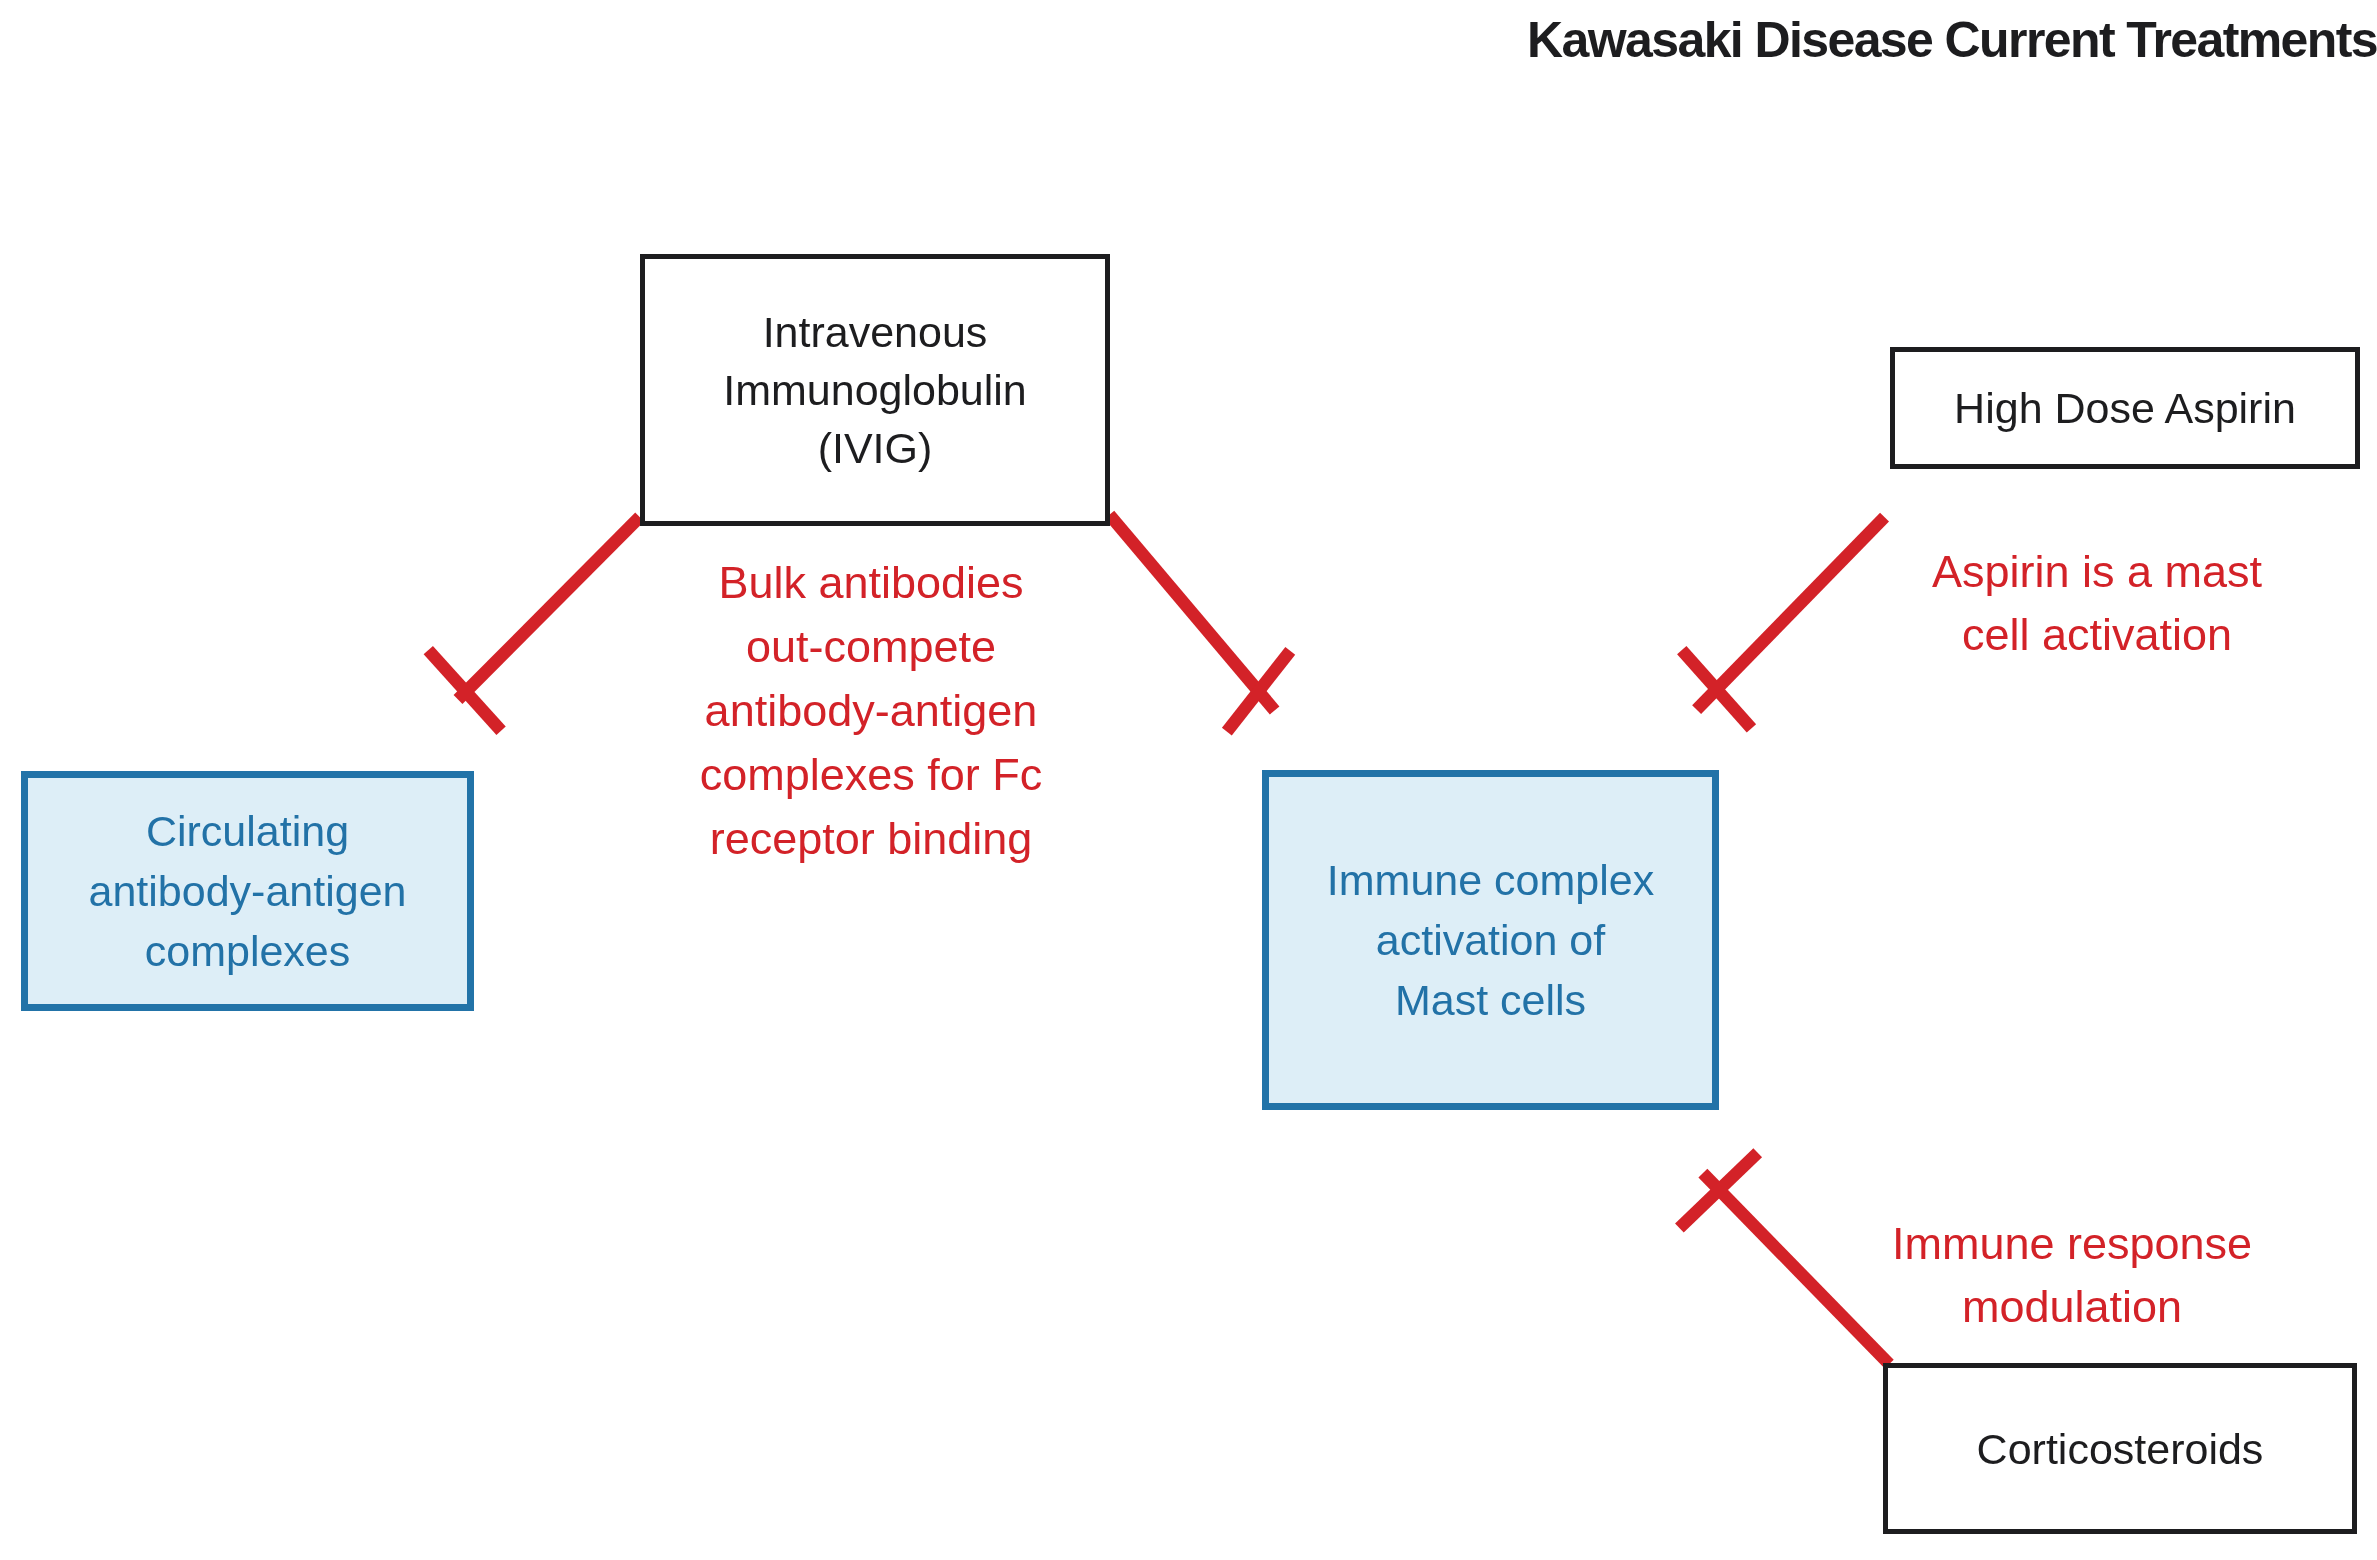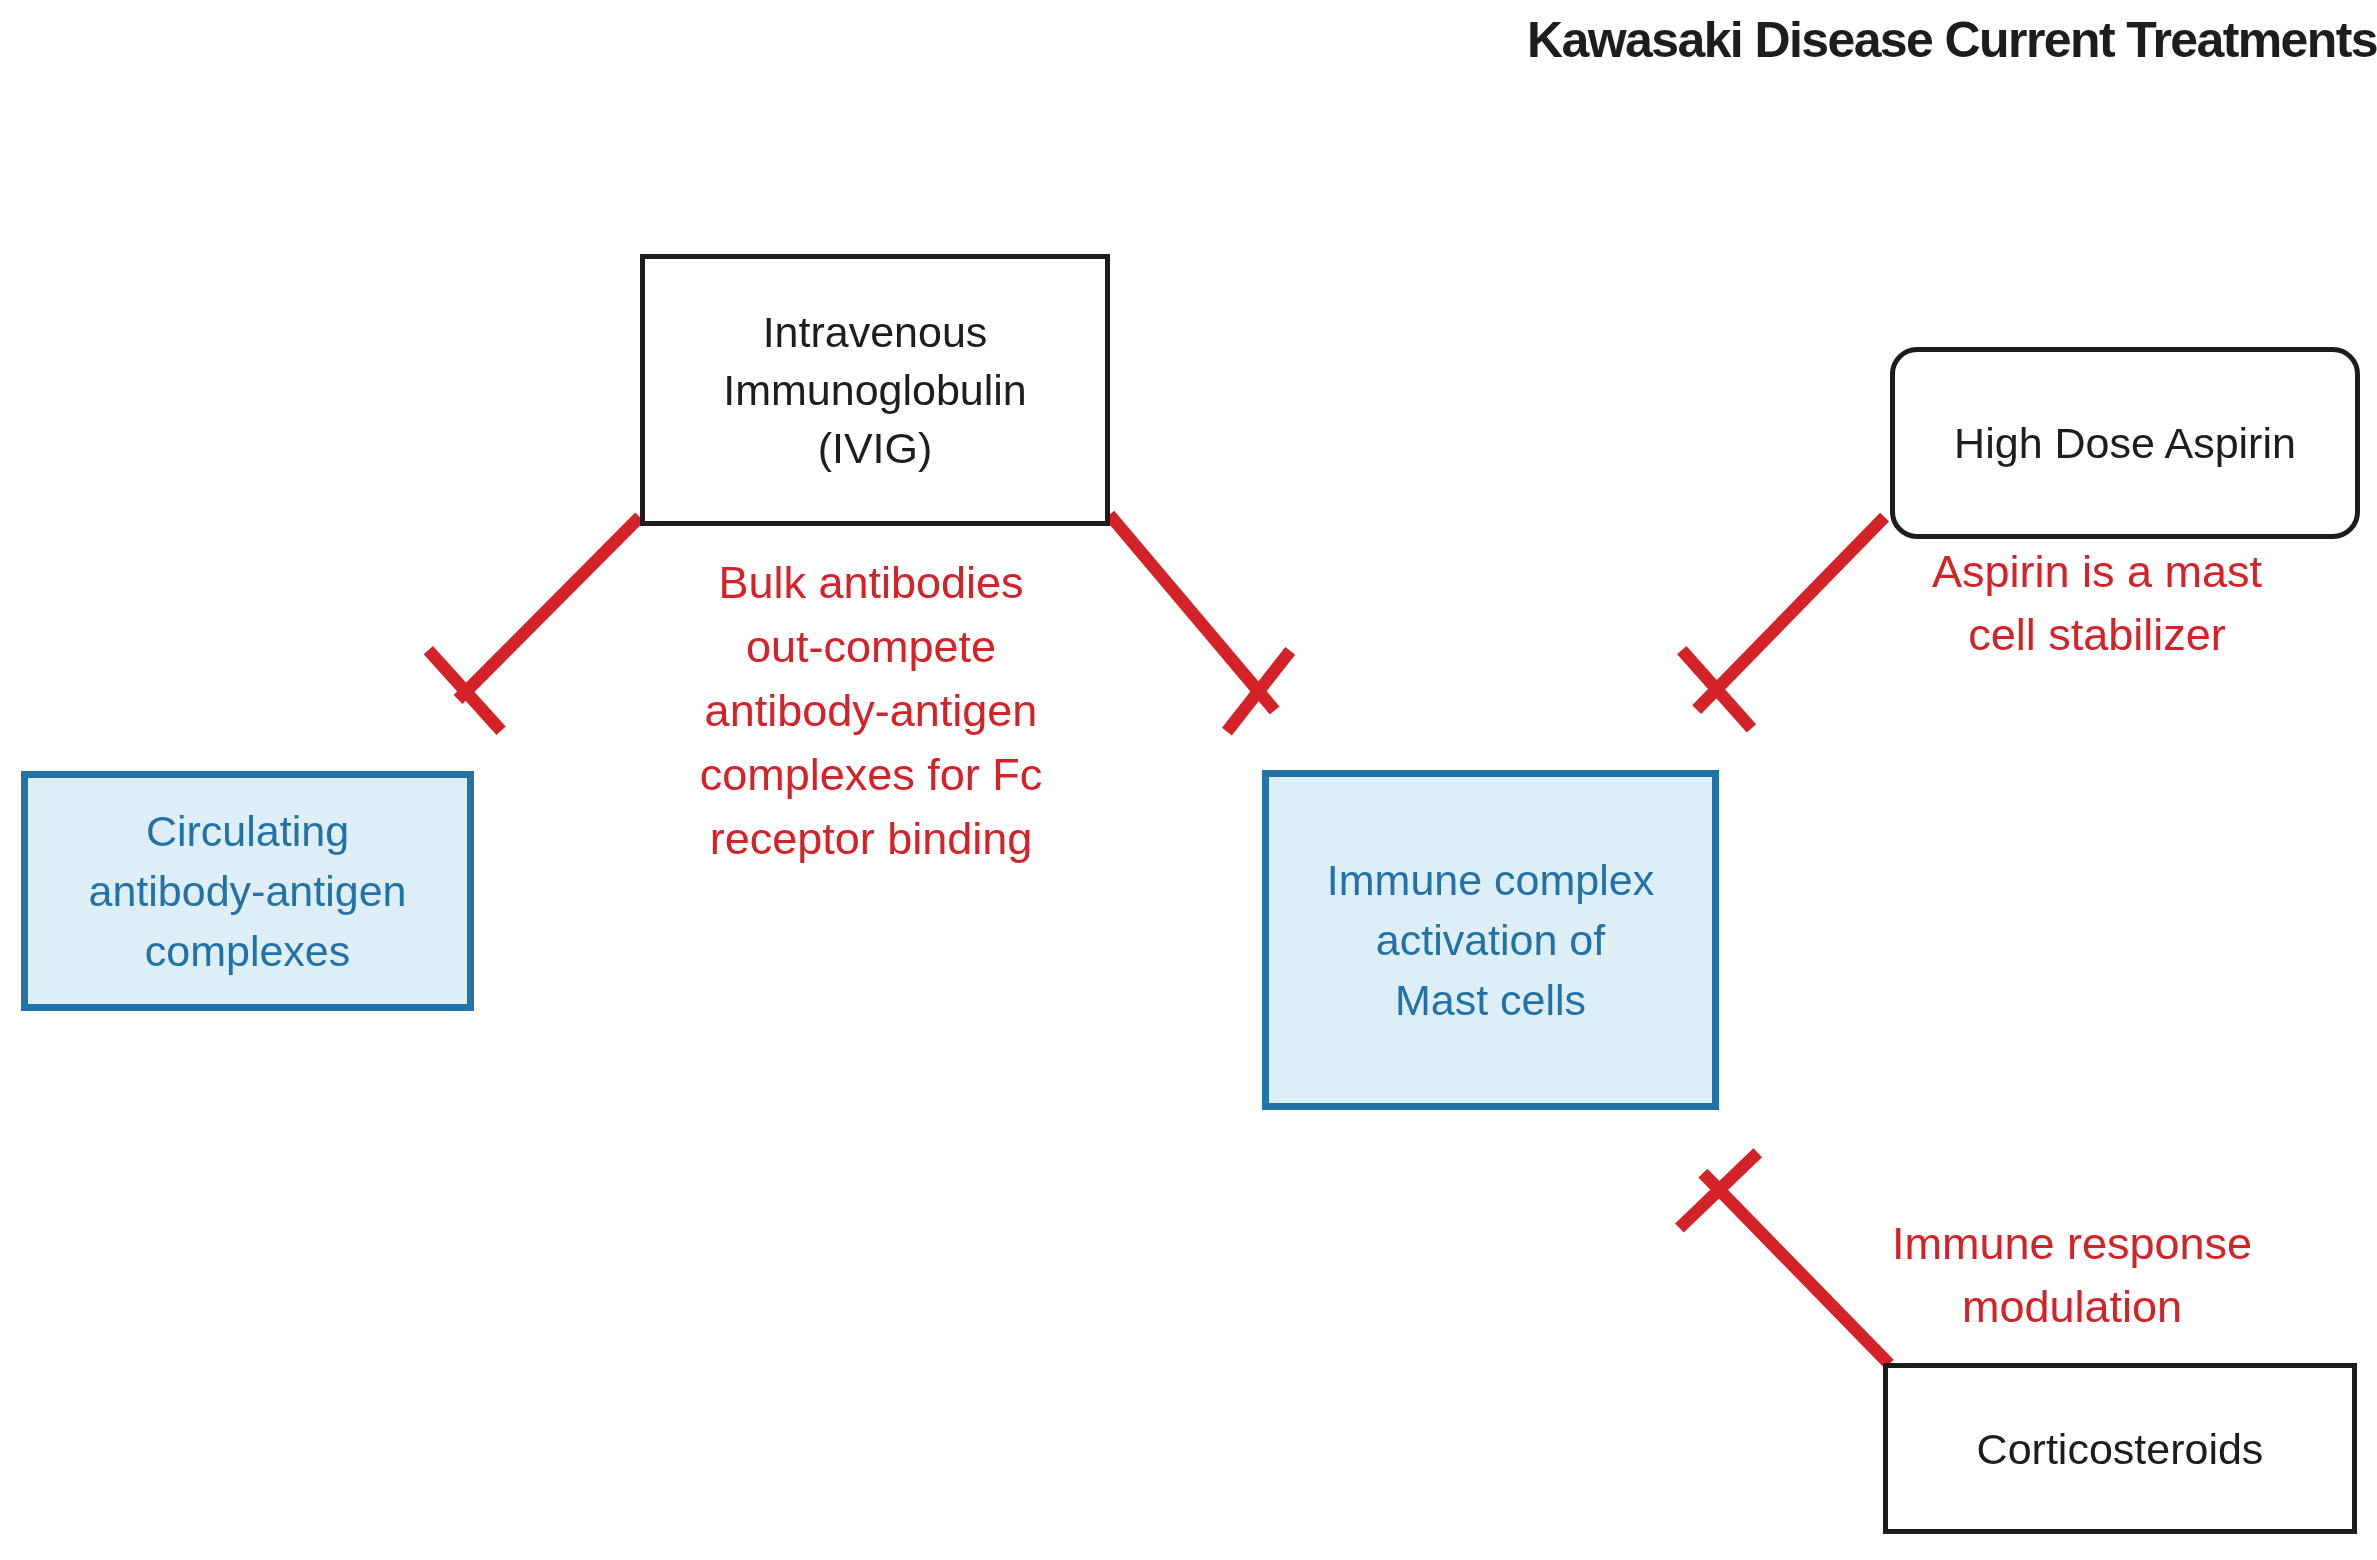--- a/index.html
+++ b/index.html
@@ -43,21 +43,21 @@
   }
   .step-node {
     border: 7.8px solid var(--blue_border, #2273a8);
     background: var(--blue_fill, #ddeef7);
     font-size: 43px;
     line-height: 60px;
     color: var(--blue_text, #2272a7);
   }
 
   #ivig-box        { left: 640px;  top: 254px;  width: 470px; height: 272px; }
-  #aspirin-box     { left: 1890px; top: 347px;  width: 470px; height: 192px; border-radius: 27px; }
+  #aspirin-box     { left: 1890px; top: 347px;  width: 470px; height: 122px; }
   #cortico-box     { left: 1883px; top: 1363px; width: 474px; height: 171px; }
   #step3-box       { left: 21px;   top: 771px;  width: 453px; height: 240px; }
   #step4a-box      { left: 1262px; top: 770px;  width: 457px; height: 340px; }
 
   .step-label {
     position: absolute;
     text-align: center;
     font-size: 66px;
     font-weight: bold;
     letter-spacing: -0.8px;
@@ -139,19 +139,19 @@
 Mast cells</span>
   </div>
 
   <div id="ivig-note" class="mechanism-note prelines">Bulk antibodies
 out-compete
 antibody-antigen
 complexes for Fc
 receptor binding</div>
 
   <div id="aspirin-note" class="mechanism-note prelines">Aspirin is a mast
-cell stabilizer</div>
+cell activation</div>
 
   <div id="cortico-note" class="mechanism-note prelines">Immune response
 modulation</div>
 
 </div>
 
 
 </body></html>

